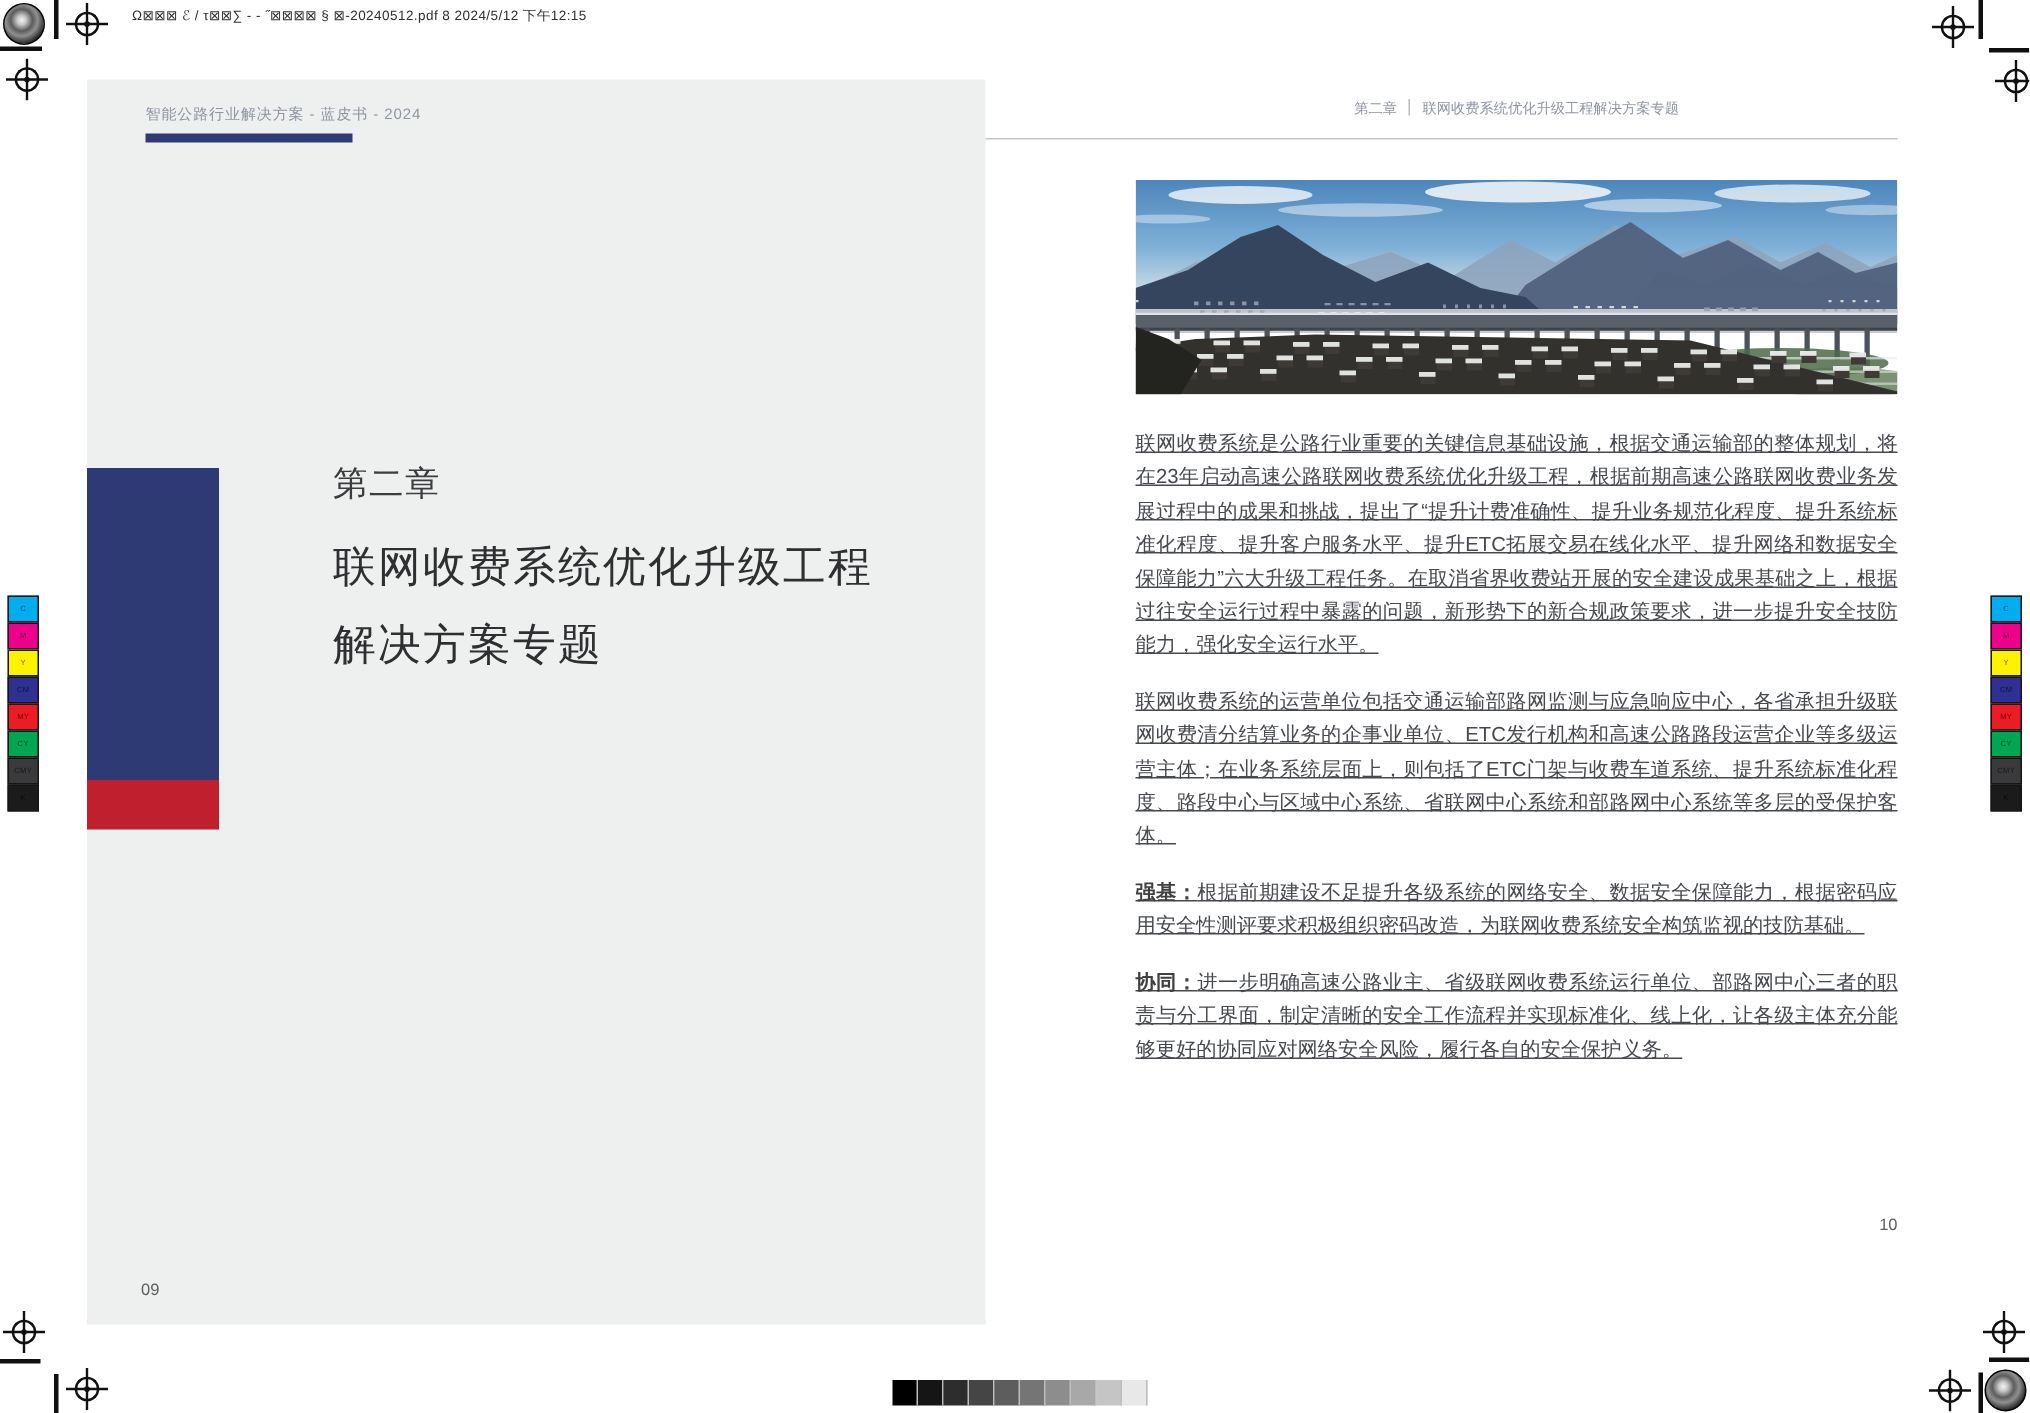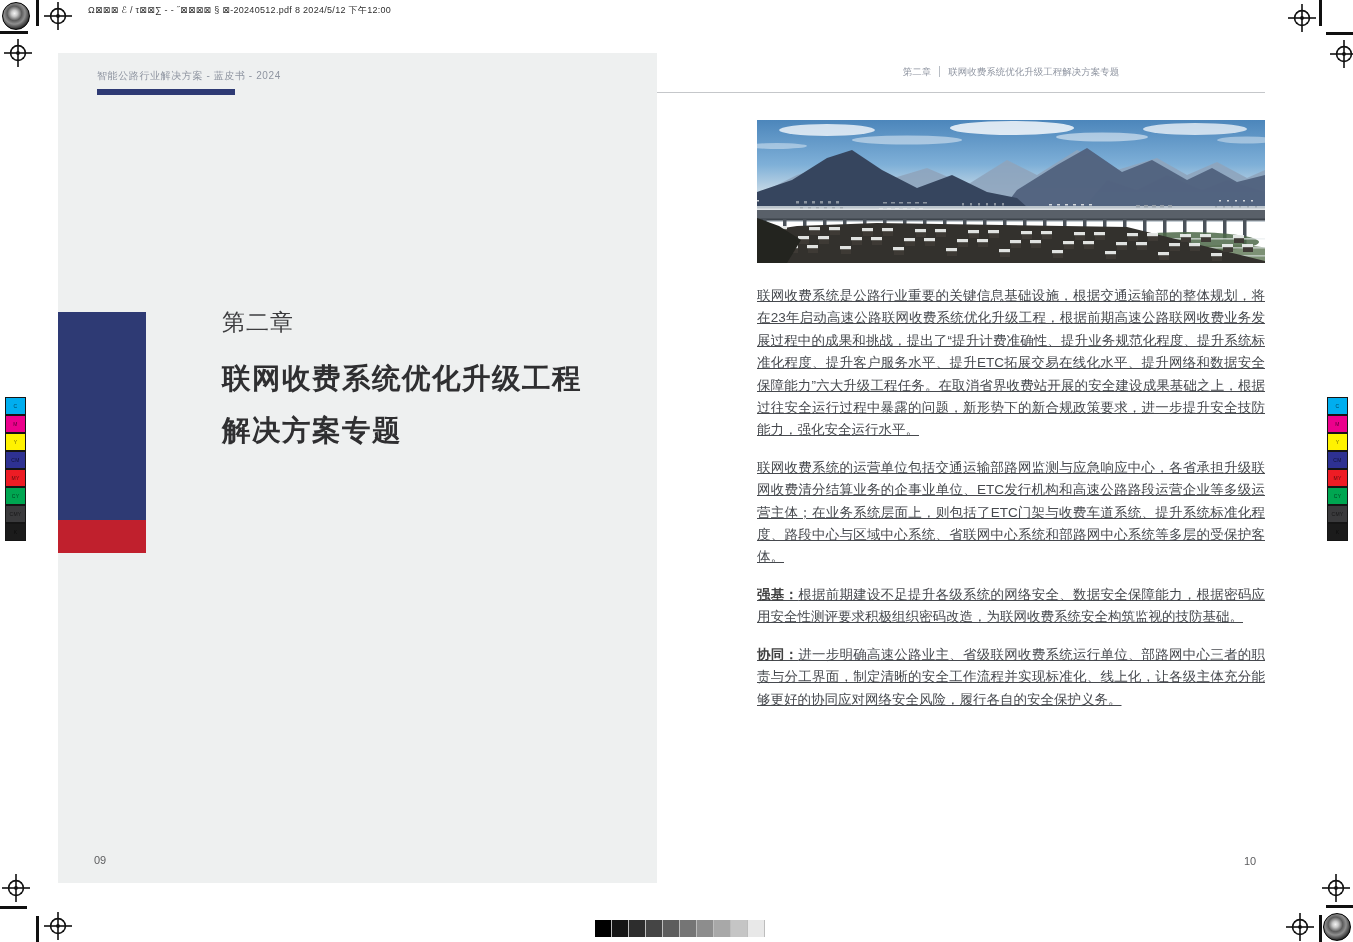--- a/index.html
+++ b/index.html
@@ -24,33 +24,33 @@
 
   
   .left-page { position:absolute; left:58px; top:53px; width:599px; height:830px; background:#eef0f0; }
   .lp-header { position:absolute; left:39px; top:16px; font-size:10px; color:#8f95a1; letter-spacing:0.6px; }
   .spread-hairline { position:absolute; left:97px; top:92px; width:1168px; height:1px; background:#c5c7ca; }
   .lp-bluebar { position:absolute; left:97px; top:89px; width:138px; height:6px; }
   .chapter-block { position:absolute; left:0; top:259px; width:88px; }
   .chapter-block .blue { width:88px; height:208px; }
   .chapter-block .red { width:88px; height:33px; }
   .lp-chapter-label { position:absolute; left:164px; top:254px; font-size:23px; color:#3d3d3f; letter-spacing:1px; }
-  .lp-title { position:absolute; left:164px; top:299px; width:420px; font-size:28.5px; font-weight:700;
+  .lp-title { position:absolute; left:164px; top:299px; width:420px; font-size:28.5px; font-weight:400;
     color:#2f2f31; line-height:52px; letter-spacing:1.5px; }
   .lp-pagenum { position:absolute; left:36px; top:801px; font-size:11px; color:#5d5d5f; }
 
   
   .rp-header { position:absolute; left:757px; top:66px; width:508px; text-align:center; font-size:9.5px; color:#8f95a1; }
   .rp-header .divider { display:inline-block; width:1px; height:11px; background:#b8bdc4; margin:0 8px; vertical-align:-2px; }
   .rp-photo { position:absolute; left:757px; top:120px; width:508px; height:143px; overflow:hidden; }
   .rp-body { position:absolute; left:757px; top:285px; width:508px; font-size:13.5px; line-height:22.4px;
     color:#46494e; text-align:justify;text-decoration:underline; }
   .rp-body p { margin-bottom:15px; }
   .rp-body b { color:#404040; }
-  .rp-pagenum { position:absolute; left:1235px; top:855px; width:30px; text-align:center; font-size:11px; color:#5d5d5f; }
+  .rp-pagenum { position:absolute; left:1235px; top:811px; width:30px; text-align:right; font-size:11px; color:#5d5d5f; }
 </style>
 </head>
 <body>
 
 <div class="canvas">
 
   <svg width="0" height="0" style="position:absolute" aria-hidden="true">
     <defs>
       <g id="regmark" fill="none" stroke="#111" stroke-width="1.6">
         <line x1="14" y1="0" x2="14" y2="28"></line>
@@ -67,21 +67,21 @@
 
   <div class="sphere" style="left:2px; top:2px;"></div>
   <div class="vline" style="left:36px; top:0; height:26px;"></div>
   <svg class="reg" viewBox="0 0 28 28" style="left:44px; top:2px;">
       <use href="#regmark"></use>
     </svg>
   <div class="hline" style="left:0; top:31px; width:28px;"></div>
   <svg class="reg" viewBox="0 0 28 28" style="left:4px; top:39px;">
       <use href="#regmark"></use>
     </svg>
-  <div class="file-info">Ω⊠⊠⊠ ℰ / τ⊠⊠∑ - - ˝⊠⊠⊠⊠ § ⊠-20240512.pdf  8  2024/5/12 下午12:00</div>
+  <div class="file-info">Ω⊠⊠⊠ ℰ / τ⊠⊠∑ - - ˝⊠⊠⊠⊠ § ⊠-20240512.pdf  8  2024/5/12 下午12:15</div>
 
   <svg class="reg" viewBox="0 0 28 28" style="left:1288px; top:4px;">
       <use href="#regmark"></use>
     </svg>
   <div class="vline" style="left:1319px; top:0; height:26px;"></div>
   <div class="hline" style="left:1326px; top:32px; width:27px;"></div>
   <svg class="reg" viewBox="0 0 28 28" style="left:1330px; top:40px;">
       <use href="#regmark"></use>
     </svg>
 

